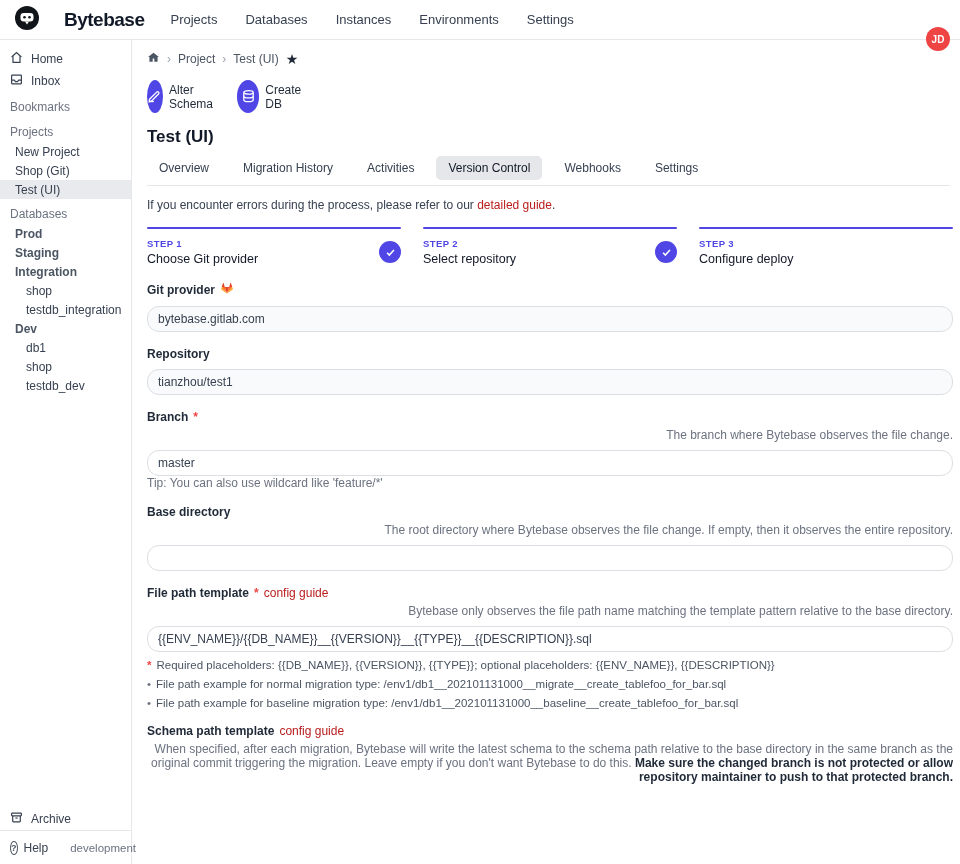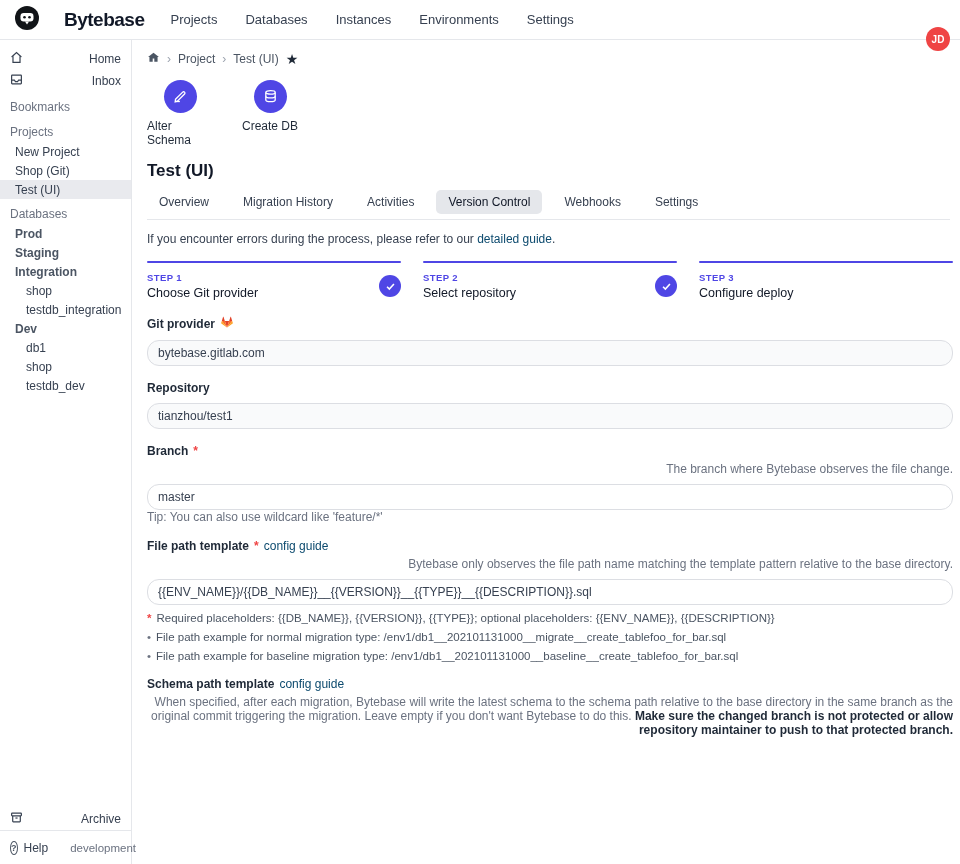--- a/index.html
+++ b/index.html
@@ -10,50 +10,50 @@
   .brand { display:flex; align-items:center; gap:24px; cursor:pointer; }
   .brand-name { font-size:19px; font-weight:800; color:#111827; letter-spacing:-0.5px; }
   .topnav-links { display:flex; gap:28px; flex:1; }
   .topnav-link { font-size:13px; color:#374151; cursor:pointer; }
   .avatar { width:24px; height:24px; border-radius:50%; background:#ef4444; color:#fff;
     font-size:10px; font-weight:700; display:flex; align-items:center; justify-content:center;margin-top:39px; }
   .shell { display:flex; height:824px; }
   
   .sidebar { width:132px; border-right:1px solid #e5e7eb; display:flex; flex-direction:column;
     padding-top:8px; font-size:12px; color:#374151; flex-shrink:0; }
-  .side-row { display:flex; align-items:center; gap:8px; padding:4px 10px; height:22px; cursor:pointer;justify-content:space-between; }
+  .side-row { display:flex; align-items:center; gap:8px; padding:4px 10px; height:22px; cursor:pointer; }
   .side-row svg { flex-shrink:0; }
   .side-header { color:#6b7280; padding:4px 10px; margin-top:5px; height:20px; display:flex; align-items:center; }
   .side-item { padding:3px 10px 3px 15px; height:19px; display:flex; align-items:center; cursor:pointer; }
   .side-item.selected { background:#e9eaee; }
   .side-env { padding:3px 10px 3px 15px; height:19px; font-weight:700; color:#4b5563; display:flex; align-items:center; }
   .side-db { padding:3px 10px 3px 26px; height:19px; display:flex; align-items:center; cursor:pointer; }
   .side-bottom { margin-top:auto; }
   .help-bar { border-top:1px solid #e5e7eb; height:34px; display:flex; align-items:center; padding:0 10px; gap:6px; }
   .help-version { color:#6b7280; margin-left:16px; font-size:11.5px; }
   .qmark { width:14px; height:14px; border:1.3px solid #4b5563; border-radius:50%; font-size:9px;
     display:flex; align-items:center; justify-content:center; color:#4b5563; font-weight:700; }
   
   .main { flex:1; padding:10px 10px 0 15px; overflow:hidden; }
   .breadcrumb { display:flex; align-items:center; gap:7px; font-size:12px; color:#4b5563; height:18px; }
   .crumb { cursor:pointer; }
   .crumb-sep { color:#9ca3af; font-size:12px; }
   .crumb-star { color:#1f2937; font-size:14px; cursor:pointer; }
   .quick-actions { display:flex; gap:24px; margin-top:12px; }
-  .qa { display:flex; flex-direction:column; align-items:center; gap:6px; width:66px; cursor:pointer; }
+  .qa { display:flex; flex-direction:row; align-items:center; gap:6px; width:66px; cursor:pointer; }
   .qa-circle { width:33px; height:33px; border-radius:50%; background:#4f46e5; display:flex;
     align-items:center; justify-content:center; }
   .qa-label { font-size:12px; color:#1f2937; }
   .page-title { margin-top:14px; font-size:17px; font-weight:800; color:#111827; }
   .tabbar { display:flex; gap:10px; margin-top:9px; border-bottom:1px solid #e5e7eb; padding-bottom:5px; }
   .tab { font-size:12px; color:#374151; padding:5px 12px; border-radius:5px; cursor:pointer; white-space:nowrap; }
   .tab.active { background:#e5e7eb; color:#111827; }
   .vc { padding-top:12px; width:806px; }
   .info-line { font-size:12px; color:#374151; }
-  a.link { color:#0c4a6e; text-decoration:none; cursor:pointer; }
+  a.link { color:#b91c1c; text-decoration:none; cursor:pointer; }
   
   .steps { display:grid; grid-template-columns:1fr 1fr 1fr; gap:22px; margin-top:15px; }
   .step-bar { height:2px; background:#4f46e5; border-radius:1px; }
   .step-body { display:flex; justify-content:space-between; align-items:center; margin-top:9px;gap:20px; }
   .step-label { font-size:9.5px; font-weight:700; color:#4f46e5; letter-spacing:.4px; }
   .step-title { font-size:12.5px; color:#111827; margin-top:3px; }
   .check { width:22px; height:22px; border-radius:50%; background:#4f46e5; display:flex;
     align-items:center; justify-content:center; flex-shrink:0; }
   
   .field { margin-top:15px; }
@@ -264,20 +264,27 @@
       <div class="field">
         <div class="field-label">
           <span>Branch</span>
           <span class="req">*</span>
         </div>
         <div class="field-desc">The branch where Bytebase observes the file change.</div>
         <input class="tin" value="master" style="">
         <div class="tip">Tip: You can also use wildcard like 'feature/*'</div>
       </div>
 
+      <div class="field">
+        <div class="field-label">
+            <span>Base directory</span>
+          </div>
+        <div class="field-desc">The root directory where Bytebase observes the file change. If empty, then it observes the entire repository.</div>
+        <input class="tin" value="" style="">
+      </div>
 
       <div class="field">
         <div class="field-label">
           <span>File path template</span>
           <span class="req">*</span>
           <a class="link" style="font-weight:400;">config guide</a>
         </div>
         <div class="field-desc">Bytebase only observes the file path name matching the template pattern relative to the base directory.</div>
         <input class="tin" value="{{ENV_NAME}}/{{DB_NAME}}__{{VERSION}}__{{TYPE}}__{{DESCRIPTION}}.sql" style="">
         <div class="note">

